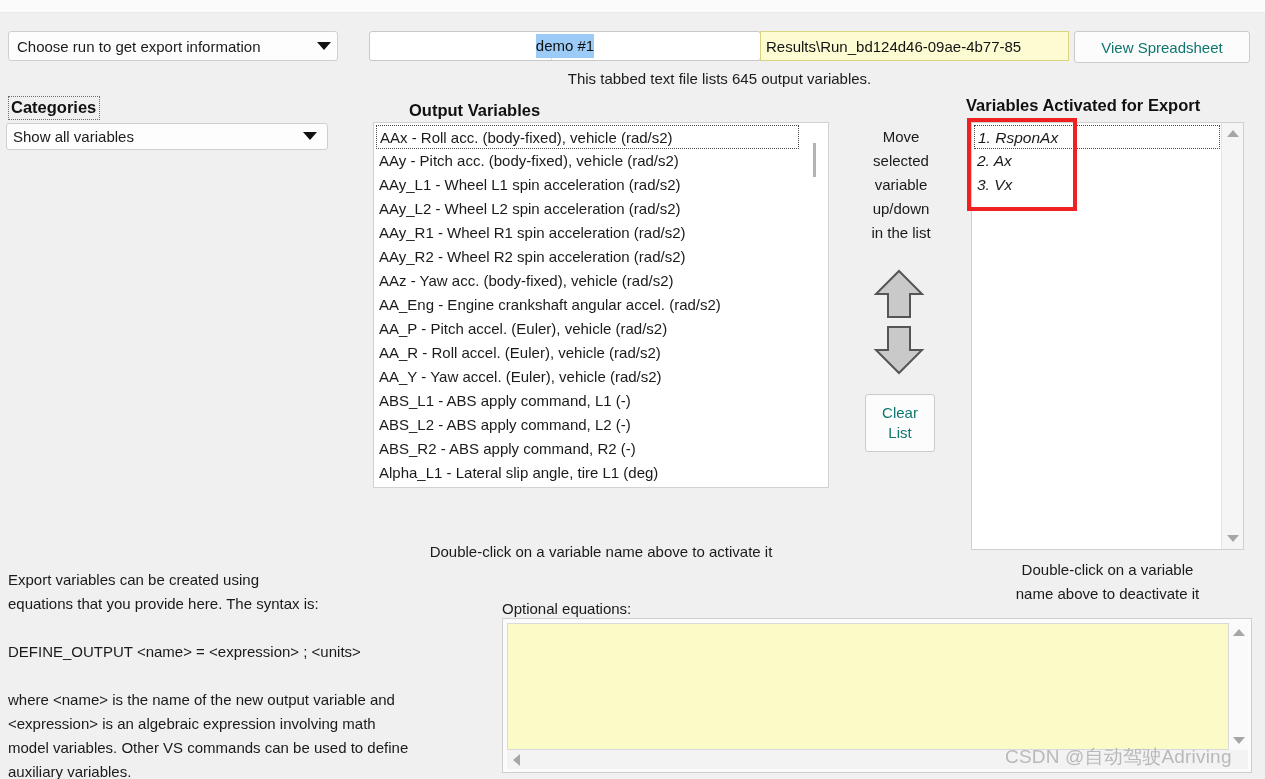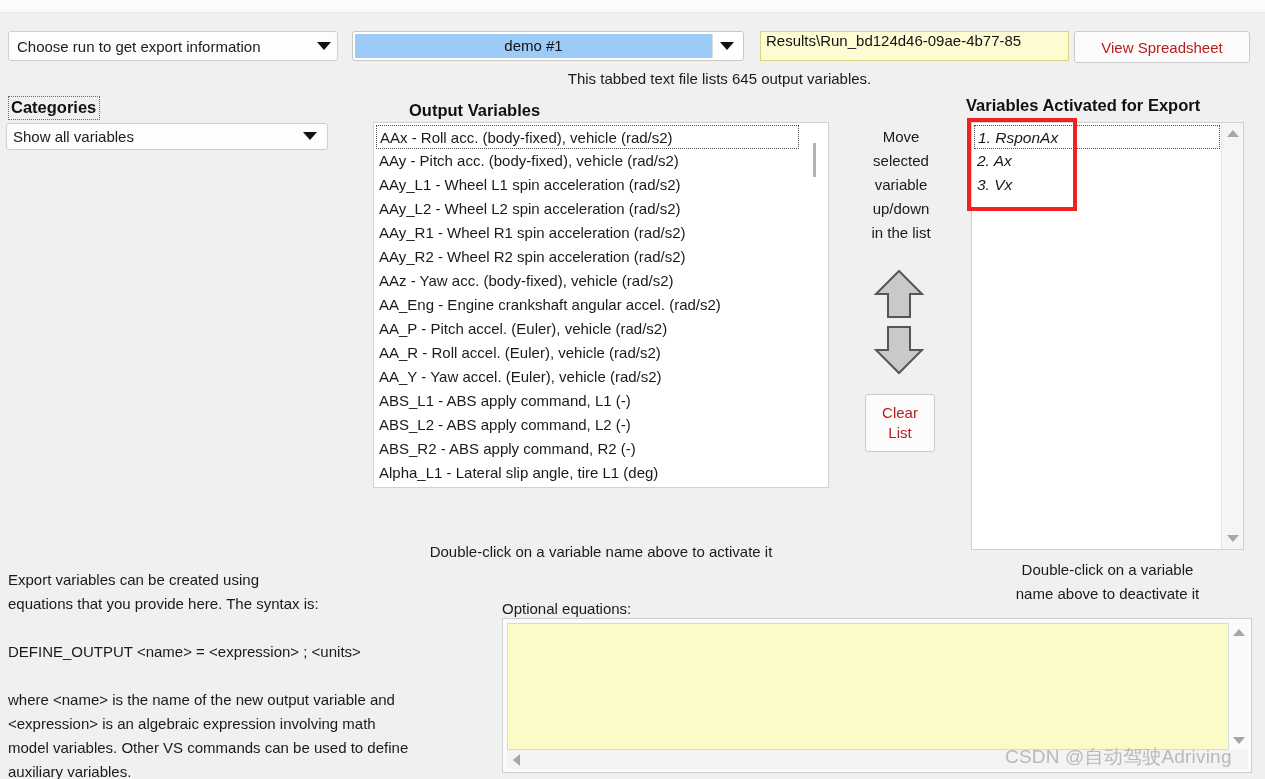--- a/index.html
+++ b/index.html
@@ -56,24 +56,25 @@
     display: inline-block;
     width: 0; height: 0;
     border-left: 7px solid transparent;
     border-right: 7px solid transparent;
     border-top: 8px solid #101010;
   }
 
   #run-combo { left: 8px; top: 31px; width: 330px; gap: 36px; }
 
   #demo-combo {
-    left: 352px; top: 31px; width: 392px;
+    left: 369px; top: 31px; width: 392px;
     background: #ffffff;
     padding: 2px;
     border: 1px solid #c8c8c8;
+    flex-direction: column;
   }
   #demo-combo .sel {
     flex: 1 1 auto;
     background: #9ccbf7;
     height: 24px;
     line-height: 24px;
     text-align: center;
     font-size: 15px;
     color: #111;
   }
@@ -84,40 +85,40 @@
     display: flex; align-items: center; justify-content: center;
   }
 
   
   #path-field {
     left: 760px; top: 31px; width: 309px; height: 30px;
     box-sizing: border-box;
     background: #fdfbd2;
     border: 1px solid #d8d480;
     display: flex;
-    align-items: flex-start;
+    align-items: center;
     padding-left: 5px;
     font-size: 15px;
     white-space: nowrap;
     overflow: hidden;
     color: #141414;
   }
 
   
   .btn {
     box-sizing: border-box;
     background: #fcfcfc;
     border: 1px solid #cbcbcb;
     border-radius: 3px;
     display: flex;
     align-items: center;
     justify-content: center;
     text-align: center;
     font-size: 15px;
-    color: #b91c1c;
+    color: #0f766e;
     cursor: default;
   }
   #view-spreadsheet { left: 1074px; top: 31px; width: 176px; height: 32px; }
 
   #clear-list {
     left: 865px; top: 394px; width: 70px; height: 58px;
     flex-direction: column;
     line-height: 1.35;
   }
 

